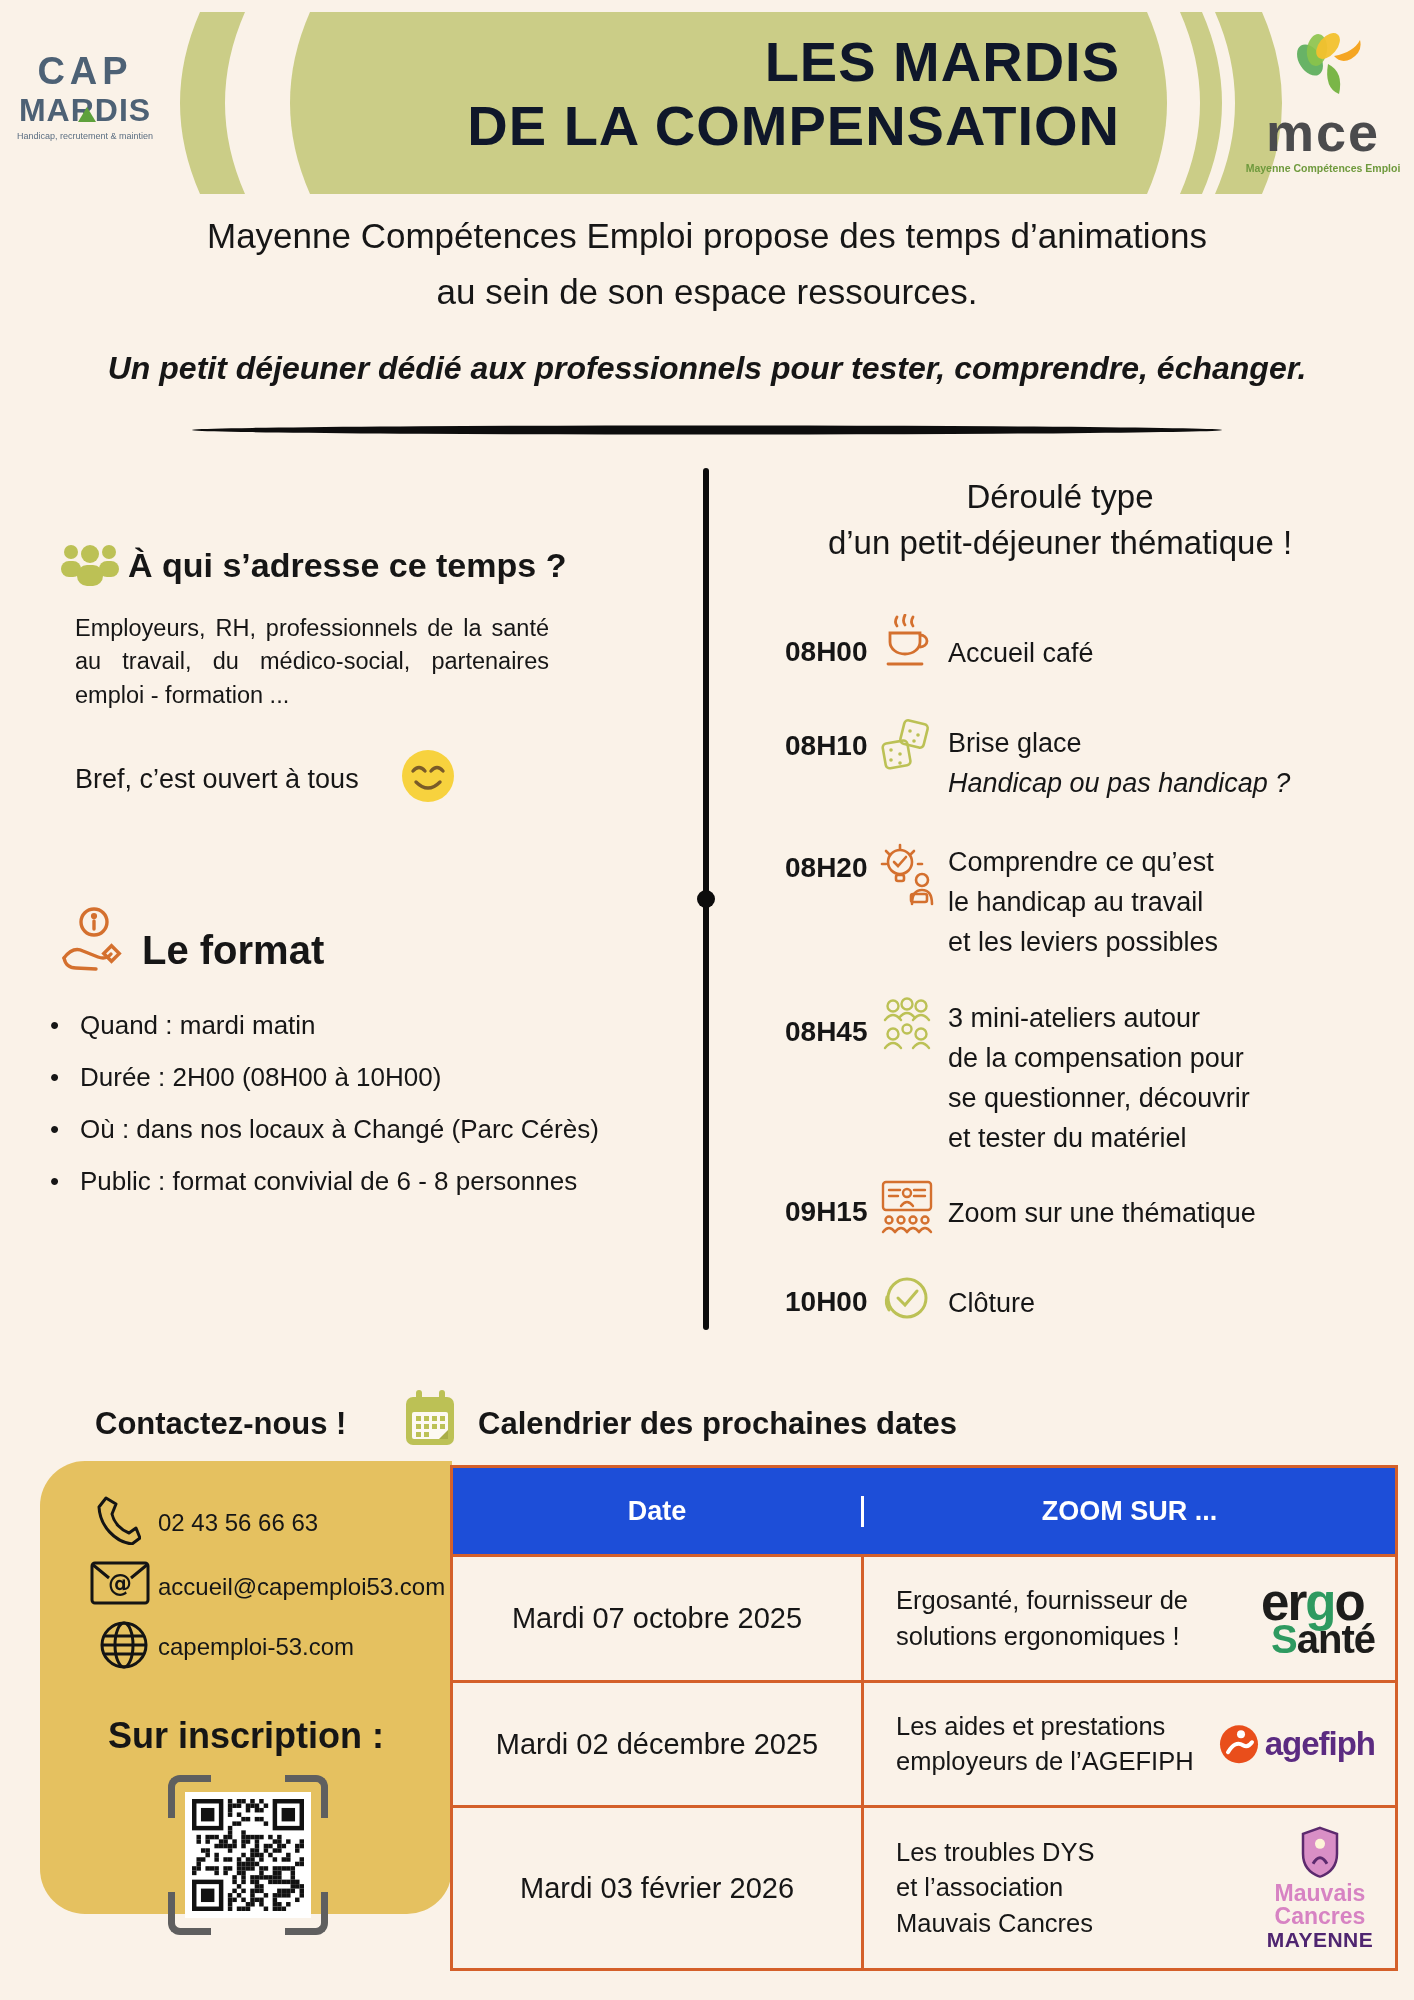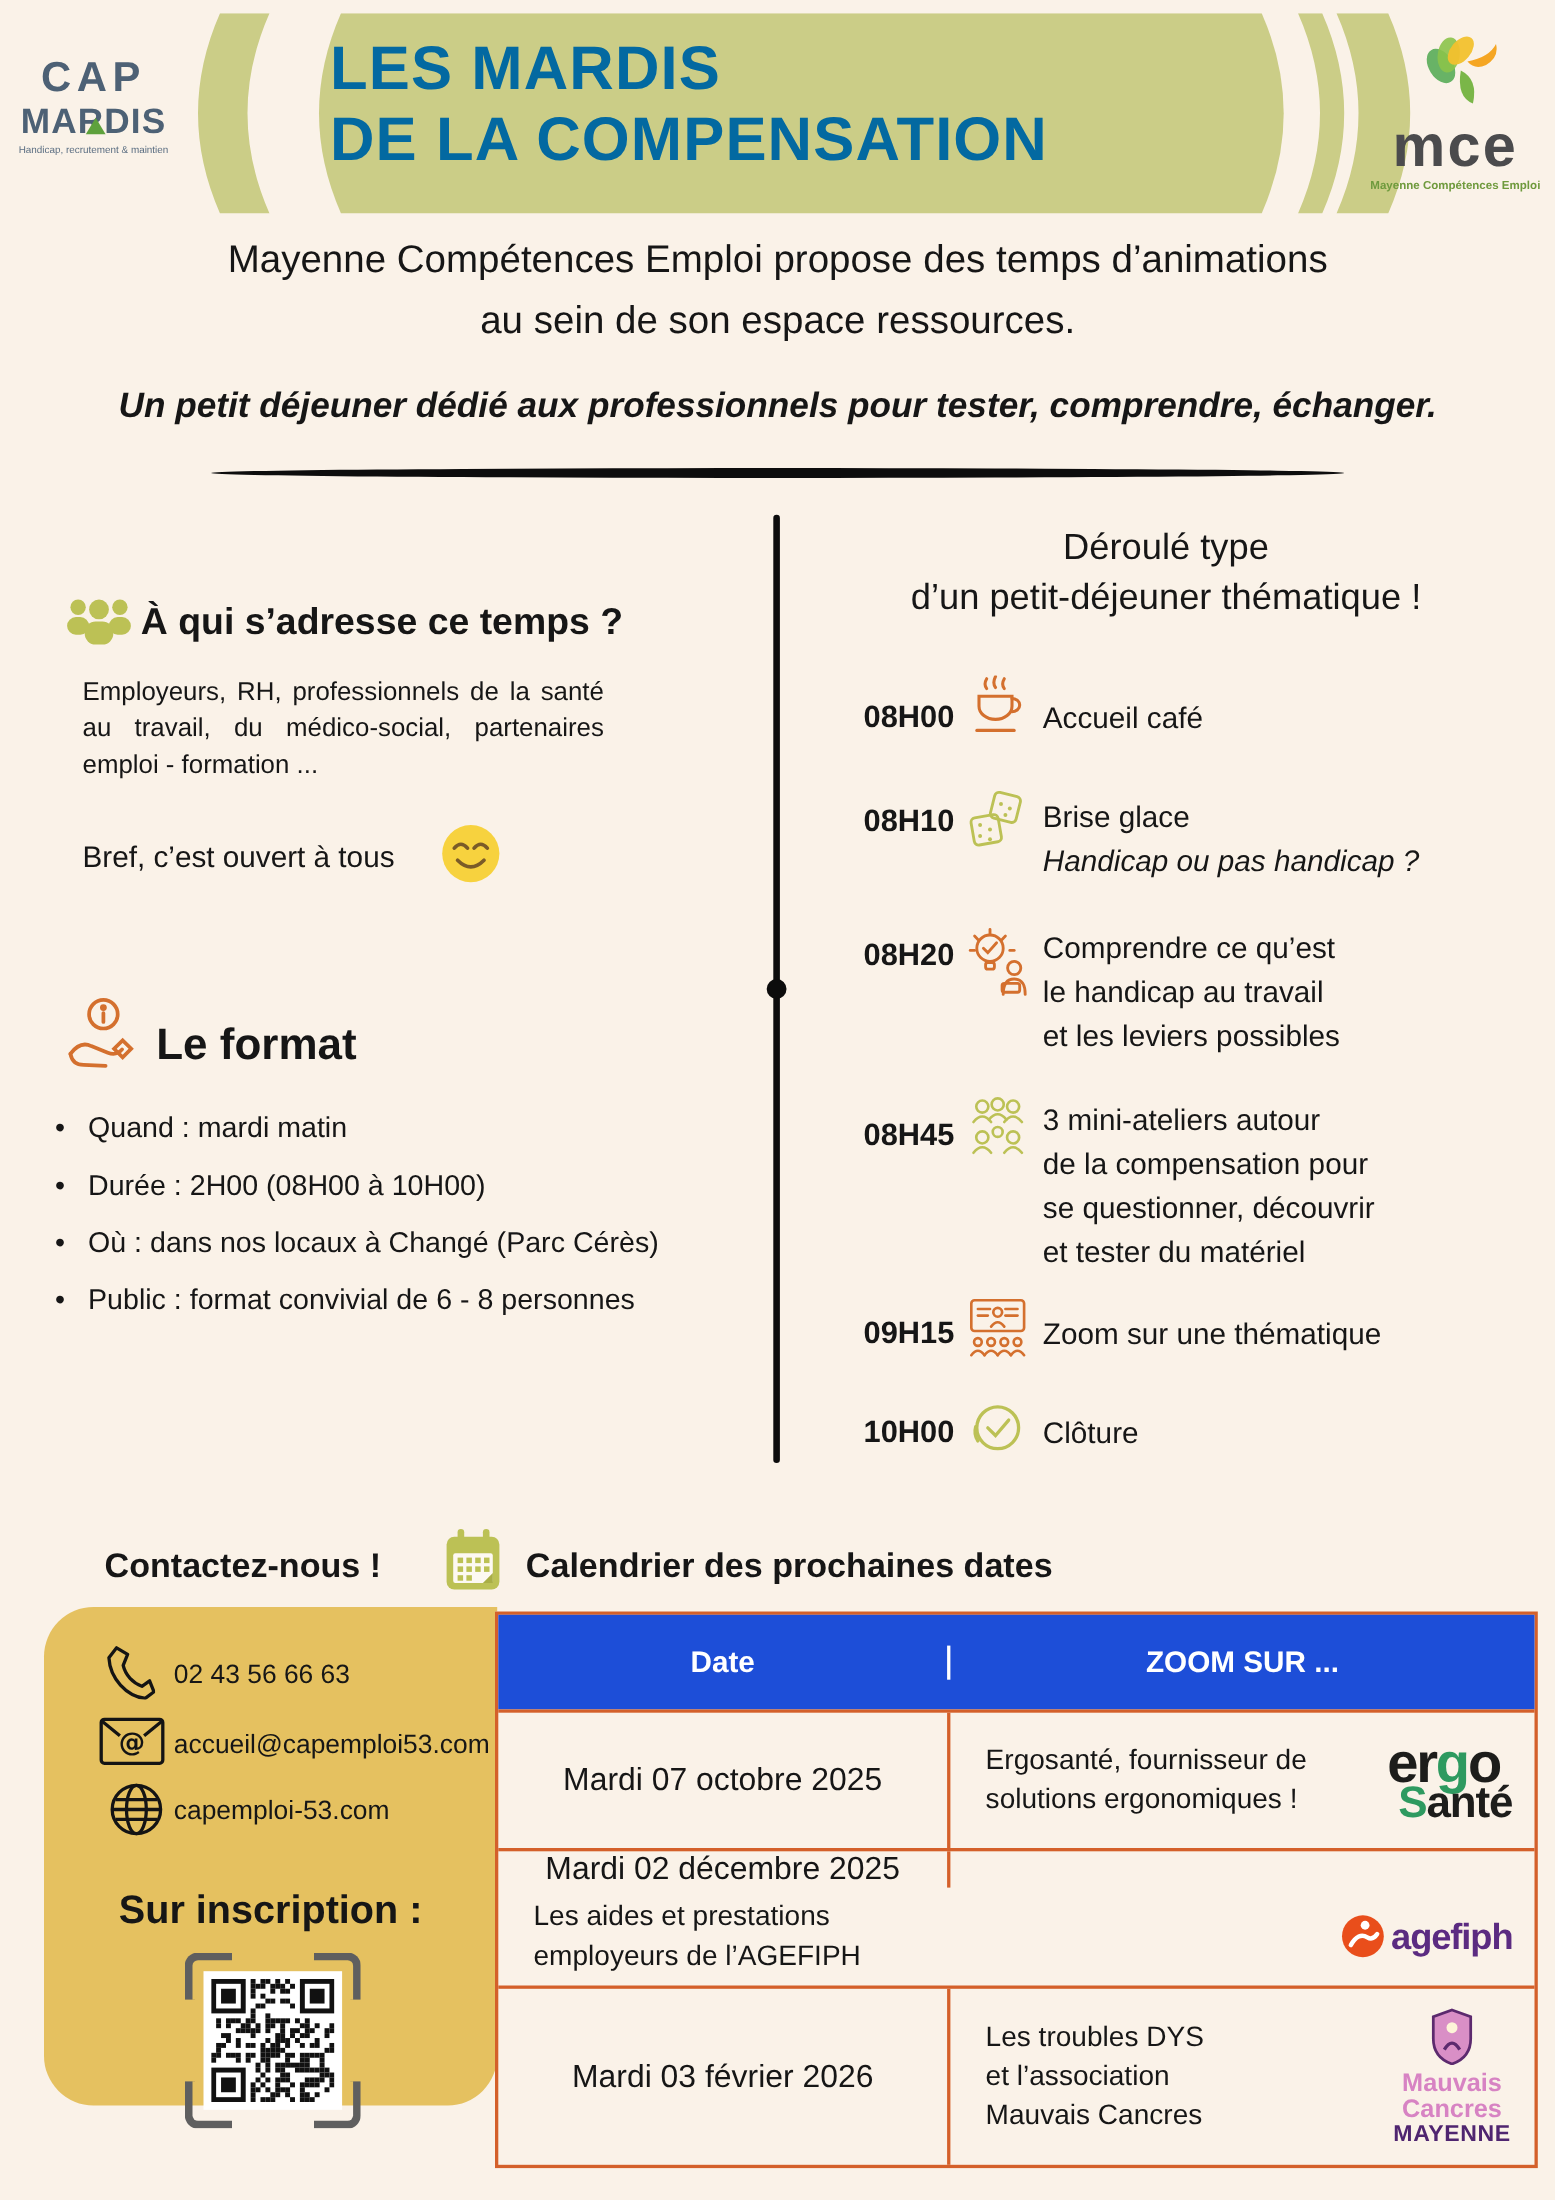--- a/index.html
+++ b/index.html
@@ -7,21 +7,21 @@
   #page{position:relative;width:1414px;height:2000px;background:#faf2e8;overflow:hidden;margin:0 auto;color:#161616;padding-left:48px;}
   .abs{position:absolute;}
 
   
   .cap-logo{left:10px;top:52px;width:150px;text-align:center;color:#4d6175;line-height:1;}
   .cap-line1{font-weight:bold;font-size:38px;letter-spacing:5px;position:relative;}
   .cap-tri{position:absolute;left:68px;top:55px;width:0;height:0;border-left:9px solid transparent;border-right:9px solid transparent;border-bottom:15px solid #5ea13c;}
   .cap-line2{font-weight:bold;font-size:32px;letter-spacing:1px;margin-top:4px;}
   .cap-tag{font-size:9px;margin-top:6px;color:#5b6e82;}
   .banner-svg{left:140px;top:12px;}
-  .banner-title{left:300px;top:30px;width:820px;text-align:left;color:#0369a1;font-weight:bold;font-size:56px;line-height:64px;letter-spacing:1px;}
+  .banner-title{left:300px;top:30px;width:820px;text-align:right;color:#0f172a;font-weight:bold;font-size:56px;line-height:64px;letter-spacing:1px;}
   .mce-logo{left:1245px;top:26px;width:156px;text-align:center;line-height:1;}
   .mce-word{font-size:54px;font-weight:bold;color:#4b4b4d;letter-spacing:2px;margin-top:2px;}
   .mce-tag{font-size:10.5px;color:#6f9a3d;margin-top:4px;font-weight:bold;}
 
   
   .intro1{left:0;top:216px;width:1414px;text-align:center;font-size:35px;}
   .intro2{left:0;top:272px;width:1414px;text-align:center;font-size:35px;}
   .intro3{left:0;top:350px;width:1414px;text-align:center;font-size:32px;font-weight:bold;font-style:italic;}
 
   
@@ -70,21 +70,21 @@
 
   
   .cal-table{left:450px;top:1465px;width:942px;border:3px solid #d4602a;background:#faf2e8;}
   .t-head{display:flex;background:#1d4ed8;color:#fff;font-weight:bold;font-size:27px;height:86px;align-items:center;text-align:center;}
   .t-head .c1{width:408px;border-right:3px solid #fff;}
   .t-head .c2{flex:1;}
   .t-row{display:flex;border-top:3px solid #d4602a;}
   .t-date{width:408px;border-right:3px solid #d4602a;display:flex;align-items:center;justify-content:center;font-size:29px;text-align:center;}
   .t-topic{flex:1;position:relative;display:flex;flex-direction:column;justify-content:center;padding-left:32px;font-size:25.5px;line-height:1.38;}
   .t-logo{position:absolute;right:20px;top:50%;transform:translateY(-50%);}
-  .r1{height:123px;}.r2{height:122px;flex-direction:column;}.r3{height:160px;}
+  .r1{height:123px;}.r2{height:122px;}.r3{height:160px;}
 
   
   .ergo{font-weight:bold;line-height:0.82;color:#1d1d1b;text-align:left;}
   .ergo .l1{font-size:51px;letter-spacing:-2px;}
   .ergo .l2{font-size:40px;padding-left:10px;letter-spacing:-1px;}
   .ergo .g{color:#2e9a60;}
   .agefiph{display:flex;align-items:center;gap:6px;}
   .agefiph .txt{font-size:33px;font-weight:bold;color:#5b2b81;letter-spacing:-1px;}
   .mc-logo{text-align:center;line-height:1.02;width:110px;}
   .mc-p{color:#d783c3;font-weight:bold;font-size:23px;}

